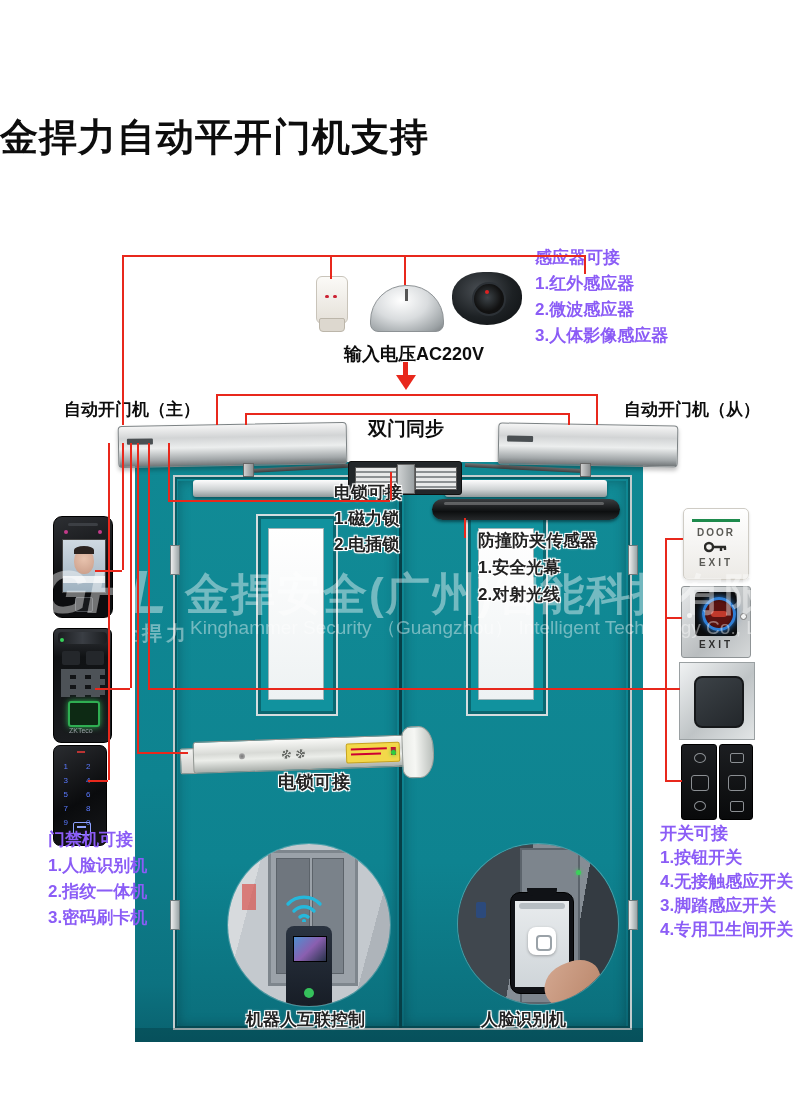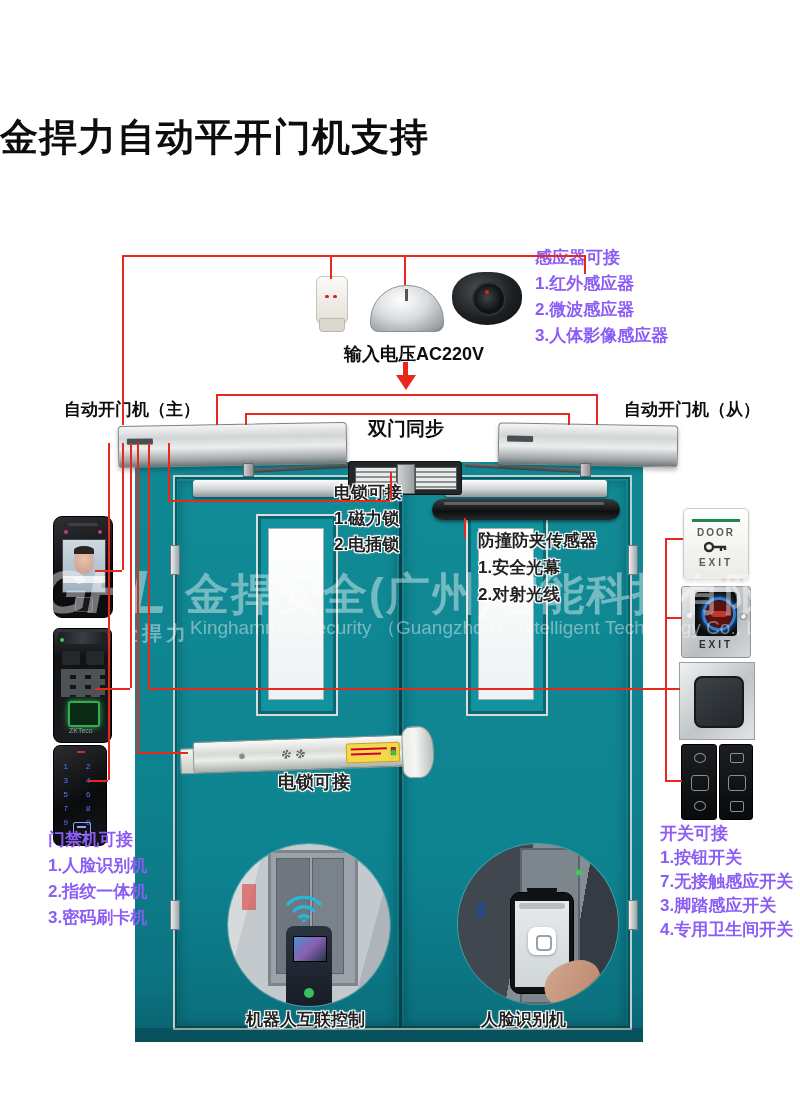--- a/index.html
+++ b/index.html
@@ -294,18 +294,18 @@
   </div>
   <div class="abs" style="left:719px;top:744px;width:32px;height:74px;background:linear-gradient(180deg,#1c1e21,#090a0b);border-radius:3px;z-index:4;border:1px solid #000;">
     <div class="abs" style="left:10px;top:8px;width:12px;height:8px;border:1px solid #8b8f93;border-radius:2px;"></div>
     <div class="abs" style="left:8px;top:30px;width:16px;height:14px;border:1px solid #8b8f93;border-radius:3px;"></div>
     <div class="abs" style="left:10px;top:56px;width:12px;height:9px;border:1px solid #8b8f93;border-radius:2px;"></div>
   </div>
 
   <div class="list" style="left:660px;top:822px;line-height:24px;">
     <div>开关可接</div>
     <div>1.按钮开关</div>
-    <div>7.无接触感应开关</div>
+    <div>4.无接触感应开关</div>
     <div>3.脚踏感应开关</div>
     <div>4.专用卫生间开关</div>
   </div>
 
 </div>
 
 </body></html>

